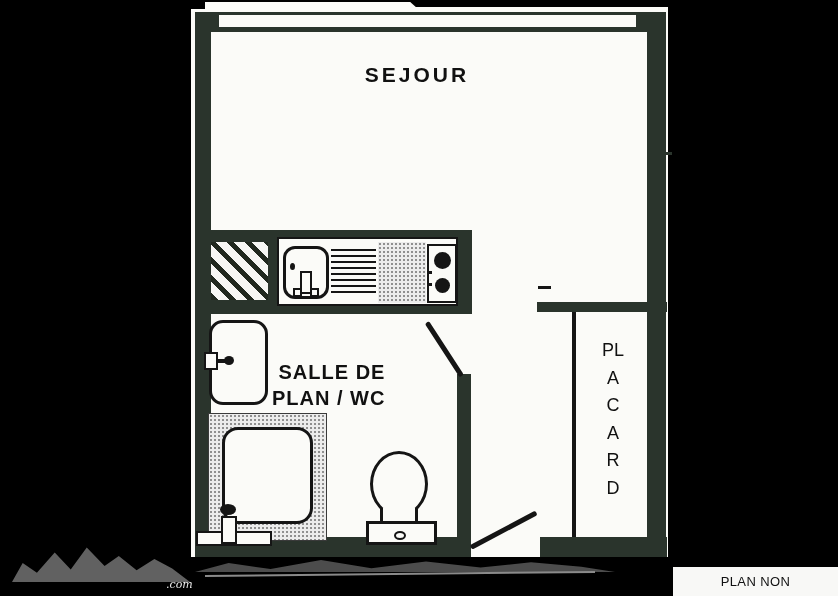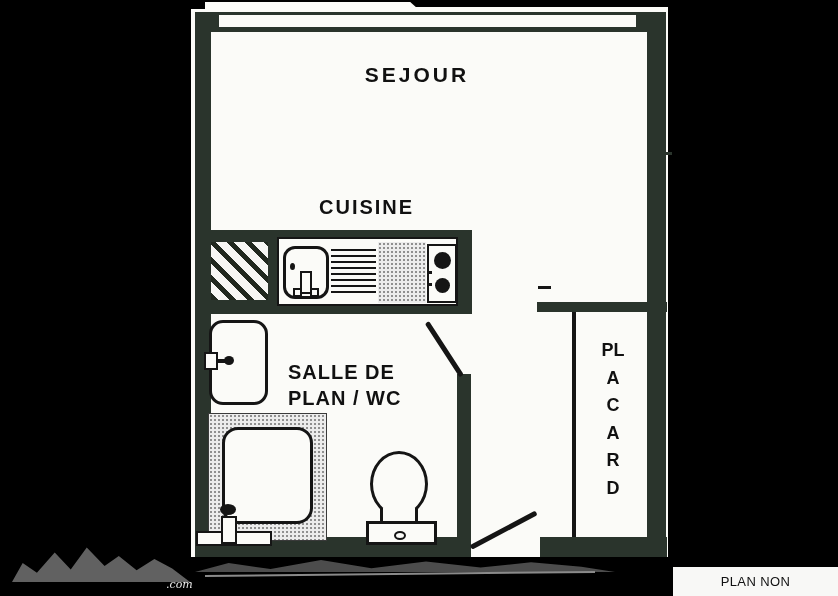--- a/index.html
+++ b/index.html
@@ -21,21 +21,21 @@
   .stipple{background-color:#ececec;
            background-image:radial-gradient(#8f8f8f 0.8px,transparent 0.9px);
            background-size:4px 4px;}
   .leaf{background:var(--line);height:5px;border-radius:2px;}
   .mountain{background:#616161;}
   .disclaimer{background:#f8f8f6;color:#111;font-size:13px;letter-spacing:.4px;
               text-align:center;line-height:29px;font-weight:500;}
   .brand{color:#ffffff;font-family:"DejaVu Serif",serif;font-style:italic;
          font-size:26px;letter-spacing:1px;white-space:nowrap;}
   .brandcom{color:#e8e8e8;font-family:"DejaVu Serif",serif;font-style:italic;font-size:11px;}
-  .vtext{font-size:18px;font-weight:bold;color:#111;width:24px;
+  .vtext{font-size:18px;font-weight:normal;color:#111;width:24px;
          word-break:break-all;line-height:27.5px;text-align:center;letter-spacing:0;}
 </style>
 </head>
 <body>
 
 <div id="stage">
 
   <div class="abs paper" style="left:191px;top:2px;width:477px;height:555px;"></div>
   <div class="abs" style="left:408px;top:0;width:260px;height:7px;background:#000;clip-path:polygon(0 0,100% 0,100% 100%,3% 100%);"></div>
   <div class="abs" style="left:191px;top:0;width:14px;height:9px;background:#000;"></div>
@@ -93,23 +93,22 @@
   <div class="abs whitebox" style="left:370px;top:451px;width:58px;height:66px;border-width:3px;border-radius:50%;"></div>
   <div class="abs paper" style="left:380px;top:508px;width:38px;height:16px;border-left:3px solid var(--line);border-right:3px solid var(--line);box-sizing:border-box;"></div>
   <div class="abs whitebox" style="left:366px;top:521px;width:71px;height:24px;border-width:3px;"></div>
   <div class="abs whitebox" style="left:394px;top:531px;width:12px;height:9px;border-radius:50%;"></div>
 
   <div class="abs leaf" style="left:429px;top:321px;width:64px;transform:rotate(57deg);transform-origin:0 0;"></div>
   <div class="abs leaf" style="left:471px;top:545px;width:74px;transform:rotate(-28deg);transform-origin:0 50%;"></div>
 
   <div class="abs label" style="left:352px;top:63px;width:130px;font-size:21px;letter-spacing:3px;text-align:center;">SEJOUR</div>
 
-  <div class="abs label" style="left:319px;top:196px;font-size:20px;letter-spacing:2px;">CUISINE</div>
 
-  <div class="abs" style="left:288px;top:359px;line-height:26px;">
+  <div class="abs" style="left:272px;top:359px;line-height:26px;text-align:right;">
     <div class="label" style="font-size:20px;letter-spacing:1px;">SALLE DE</div>
     <div class="label" style="font-size:20px;letter-spacing:1px;">PLAN / WC</div>
   </div>
 
   <div class="abs vtext" style="left:601px;top:337px;">PLACARD</div>
 
   <div class="abs mountain" style="left:12px;top:540px;width:178px;height:42px;
               clip-path:polygon(0 100%,6% 55%,14% 78%,24% 30%,33% 70%,42% 18%,52% 62%,60% 38%,70% 72%,80% 45%,90% 68%,100% 100%);"></div>
   <div class="abs" style="left:195px;top:557px;width:420px;height:15px;background:#4c4c4c;
               clip-path:polygon(0 100%,8% 40%,18% 80%,30% 20%,42% 75%,55% 30%,68% 70%,80% 35%,92% 65%,100% 100%);"></div>

